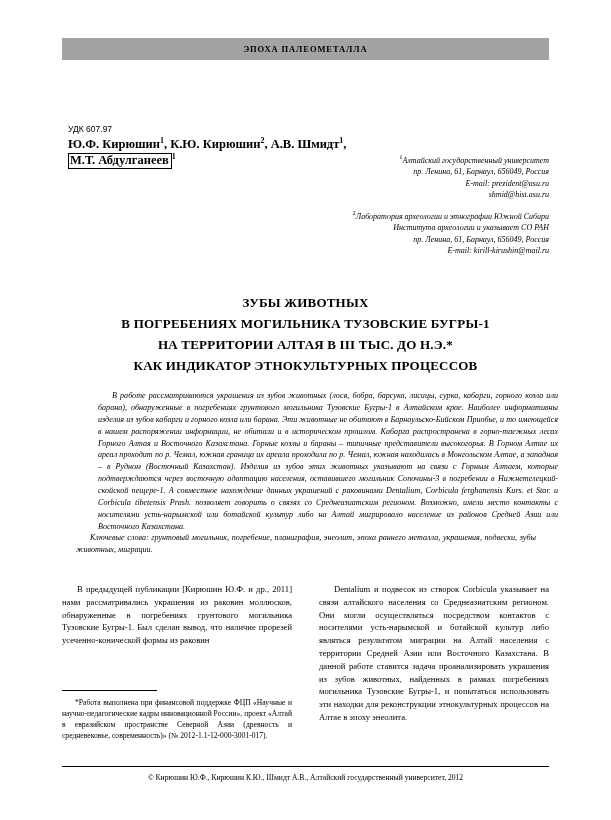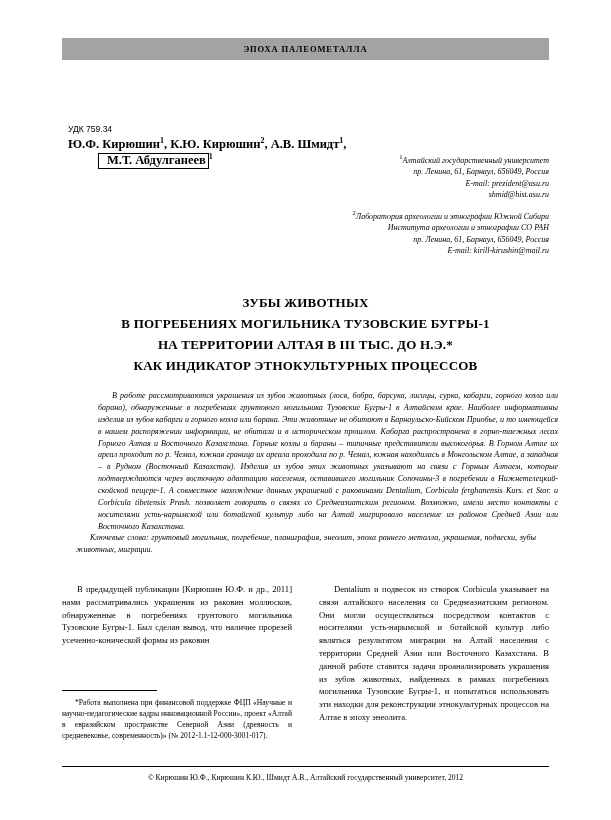--- a/index.html
+++ b/index.html
@@ -57,24 +57,23 @@
     left: 68px;
     top: 136px;
     width: 300px;
     font-size: 12.5px;
     font-weight: bold;
     font-family: "Liberation Serif", serif;
   }
   .authors sup { font-size: 8px; font-weight: bold; vertical-align: super; }
   .boxed-author {
     border: 1px solid #000;
-    padding: 0px 2px 1px 8px;
+    padding: 0px 2px 1px 1px;
     display: inline-block;
     line-height: 1.05;
-    margin-left: 30px;
   }
 
   
   .affil {
     position: absolute;
     right: 62px;
     top: 152px;
     width: 300px;
     text-align: right;
     font-size: 8px;
@@ -179,36 +178,36 @@
 </style>
 </head>
 <body>
 
 <div class="page">
 
   <div class="runhead">
     <span class="runhead-text">ЭПОХА ПАЛЕОМЕТАЛЛА</span>
   </div>
 
-  <div class="udc">УДК 759.34</div>
+  <div class="udc">УДК 607.97</div>
 
   <div class="authors">
     <span>Ю.Ф. Кирюшин</span><sup>1</sup><span>, К.Ю. Кирюшин</span><sup>2</sup><span>, А.В. Шмидт</span><sup>1</sup><span>, </span><span class="boxed-author">М.Т. Абдулганеев</span><sup>1</sup>
   </div>
 
   <div class="affil">
     <div class="blk">
       <sup>1</sup><span>Алтайский государственный университет</span><br>
       <span>пр. Ленина, 61, Барнаул, 656049, Россия</span><br>
       <span class="mail">E-mail: prezident@asu.ru</span><br>
       <span class="mail">shmid@hist.asu.ru</span>
     </div>
     <div class="blk">
       <sup>2</sup><span>Лаборатория археологии и этнографии Южной Сибири</span><br>
-      <span>Института археологии и этнографии СО РАН</span><br>
+      <span>Института археологии и указывает СО РАН</span><br>
       <span>пр. Ленина, 61, Барнаул, 656049, Россия</span><br>
       <span class="mail">E-mail: kirill-kirushin@mail.ru</span>
     </div>
   </div>
 
   <div class="title">
     <div>ЗУБЫ ЖИВОТНЫХ</div>
     <div>В ПОГРЕБЕНИЯХ МОГИЛЬНИКА ТУЗОВСКИЕ БУГРЫ-1</div>
     <div>НА ТЕРРИТОРИИ АЛТАЯ В III ТЫС. ДО Н.Э.*</div>
     <div>КАК ИНДИКАТОР ЭТНОКУЛЬТУРНЫХ ПРОЦЕССОВ</div>

